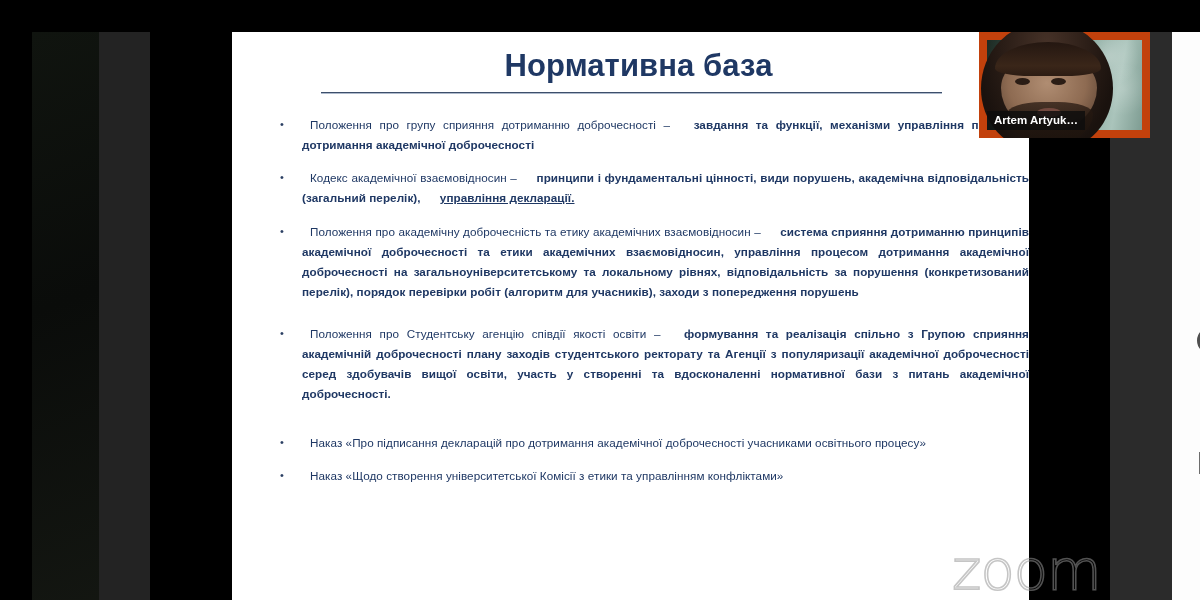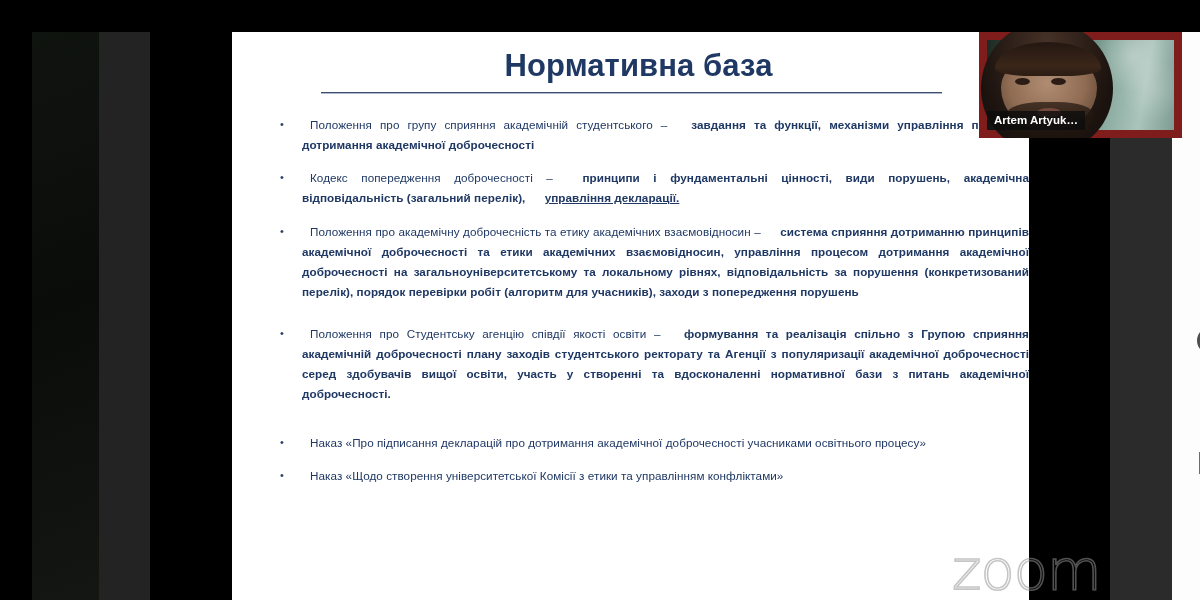--- a/index.html
+++ b/index.html
@@ -173,24 +173,24 @@
     -webkit-text-stroke: 1.6px rgba(150,150,150,0.55);
     font-family: "DejaVu Sans", sans-serif;
     pointer-events: none;
     z-index: 40;
   }
 
   
   .webcam {
     position: absolute;
     left: 947px; top: 0;
-    width: 203px; height: 106px;
+    width: 171px; height: 106px;
     overflow: hidden;
     z-index: 60;
-    background: #7f1d1d;
+    background: #c2410c;
     text-align: center;
   }
   .cam-bg {
     position: absolute;
     inset: 0;
     background:
       radial-gradient(circle at 78% 18%, rgba(255,255,255,0.30) 0%, rgba(255,255,255,0) 22%),
       radial-gradient(circle at 88% 55%, rgba(255,255,255,0.18) 0%, rgba(255,255,255,0) 18%),
       linear-gradient(100deg, #1d2a23 0%, #3e5b52 30%, #86a79c 62%, #aac4bb 82%, #7e9c92 100%);
   }
@@ -265,22 +265,22 @@
   <div class="band-left-outer"></div>
   <div class="band-left-mid"></div>
   <div class="band-left-inner"></div>
   <div class="band-right-inner"></div>
   <div class="band-right-mid"></div>
 
   <div class="slide">
     <div class="slide-title">Нормативна база</div>
     <div class="title-rule"></div>
     <div class="bullets">
-        <div class="bullet"><span>Положення про групу сприяння академічній студентського – </span><span class="b">завдання та функції, механізми управління процесом дотримання академічної доброчесності</span></div>
-        <div class="bullet"><span>Кодекс попередження доброчесності – </span><span class="b">принципи і фундаментальні цінності, види порушень, академічна відповідальність (загальний перелік), </span><span class="u">управління декларації.</span></div>
+        <div class="bullet"><span>Положення про групу сприяння дотриманню доброчесності – </span><span class="b">завдання та функції, механізми управління процесом дотримання академічної доброчесності</span></div>
+        <div class="bullet"><span>Кодекс академічної взаємовідносин – </span><span class="b">принципи і фундаментальні цінності, види порушень, академічна відповідальність (загальний перелік), </span><span class="u">управління декларації.</span></div>
         <div class="bullet gap-mid"><span>Положення про академічну доброчесність та етику академічних взаємовідносин – </span><span class="b">система сприяння дотриманню принципів академічної доброчесності та етики академічних взаємовідносин, управління процесом дотримання академічної доброчесності на загальноуніверситетському та локальному рівнях, відповідальність за порушення (конкретизований перелік), порядок перевірки робіт (алгоритм для учасників), заходи з попередження порушень</span></div>
         <div class="bullet gap-big"><span>Положення про Студентську агенцію співдії якості освіти –  </span><span class="b">формування та реалізація спільно з Групою сприяння академічній доброчесності плану заходів студентського ректорату та Агенції з популяризації академічної доброчесності серед здобувачів вищої освіти, участь у створенні та вдосконаленні нормативної бази з питань академічної доброчесності.</span></div>
         <div class="bullet"><span>Наказ «Про підписання декларацій про дотримання академічної доброчесності учасниками освітнього процесу»</span></div>
         <div class="bullet noj"><span>Наказ  «Щодо створення університетської Комісії з етики та управлінням конфліктами»</span></div>
       </div>
   </div>
 
   <div class="watermark">zoom</div>
 
   <div class="webcam">

